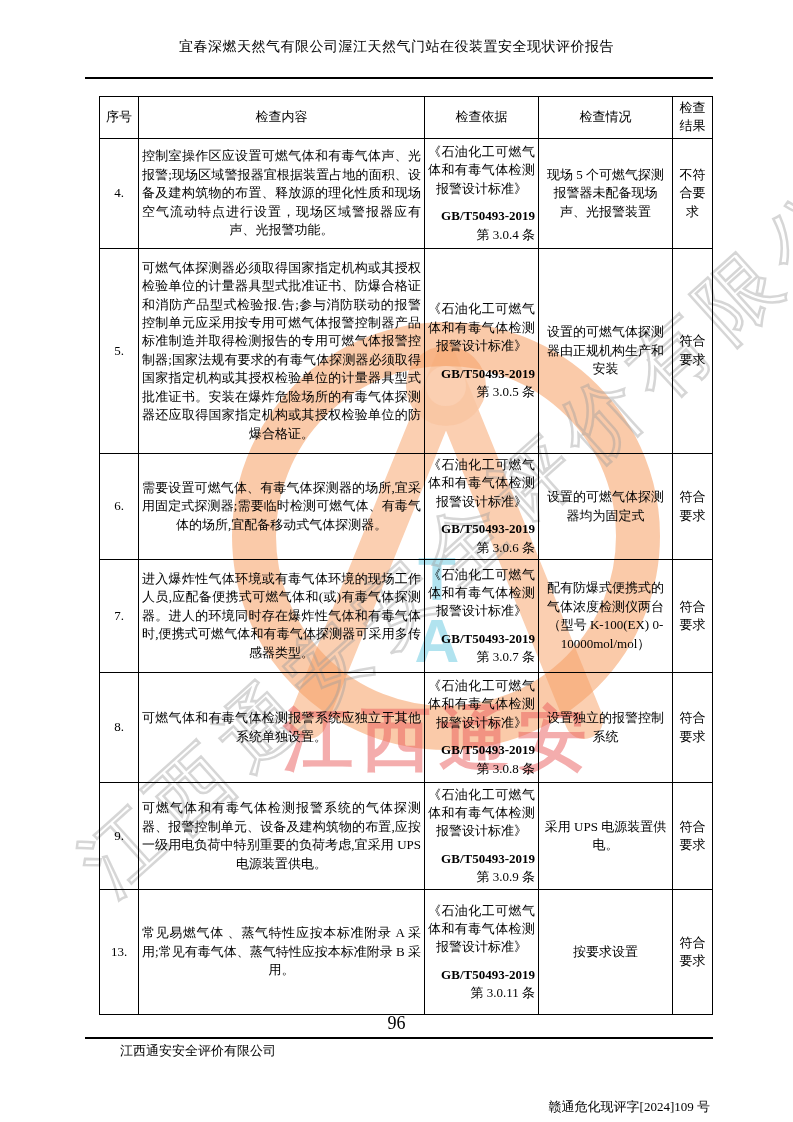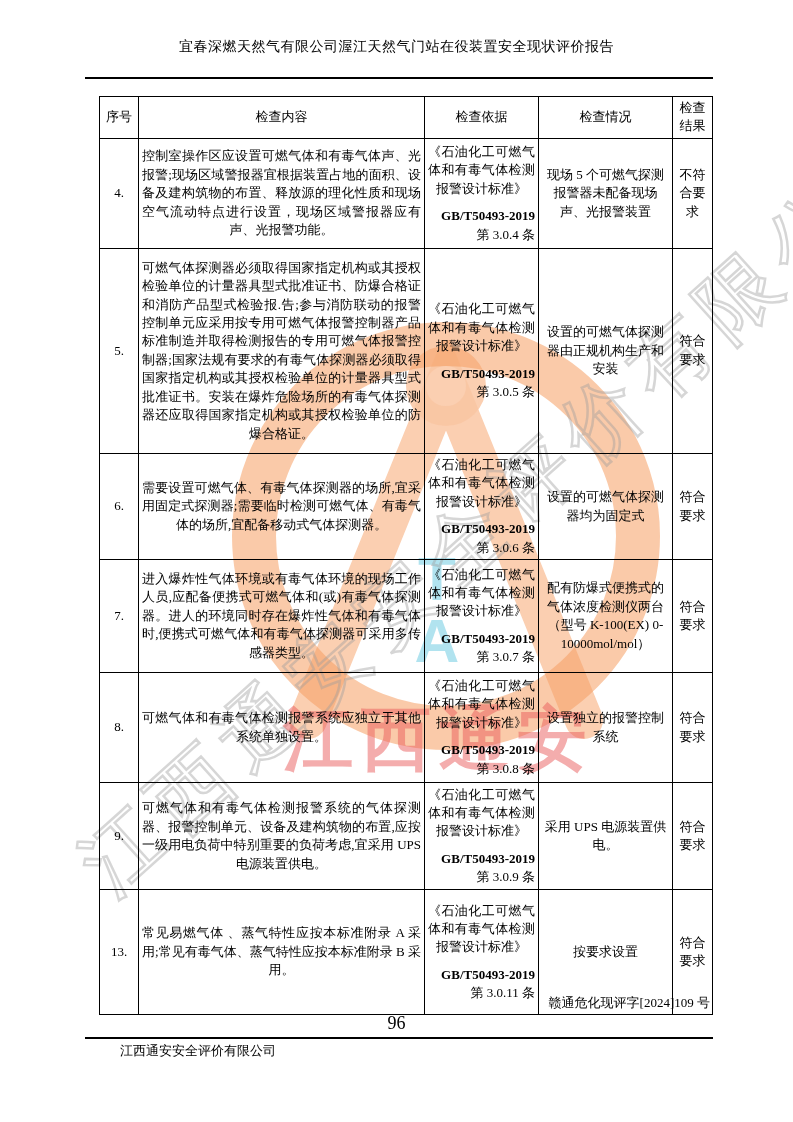--- a/index.html
+++ b/index.html
@@ -74,21 +74,21 @@
     position:absolute;top:1013px;left:0;width:100%;
     text-align:center;font-size:18px;
   }
   .footer-rule{
     position:absolute;top:1037px;left:85px;width:628px;height:2px;background:#000;
   }
   .footer-left{
     position:absolute;top:1042px;left:120px;font-size:13px;
   }
   .footer-right{
-    position:absolute;top:994px;right:83px;font-size:13px;
+    position:absolute;top:1098px;right:83px;font-size:13px;
   }
 </style>
 </head>
 <body>
 
 <div class="page">
 
   <div class="wm-layer">
     <div class="wm-ring"></div>
     <svg class="wm-logo" width="356" height="400" viewBox="0 0 356 400">

